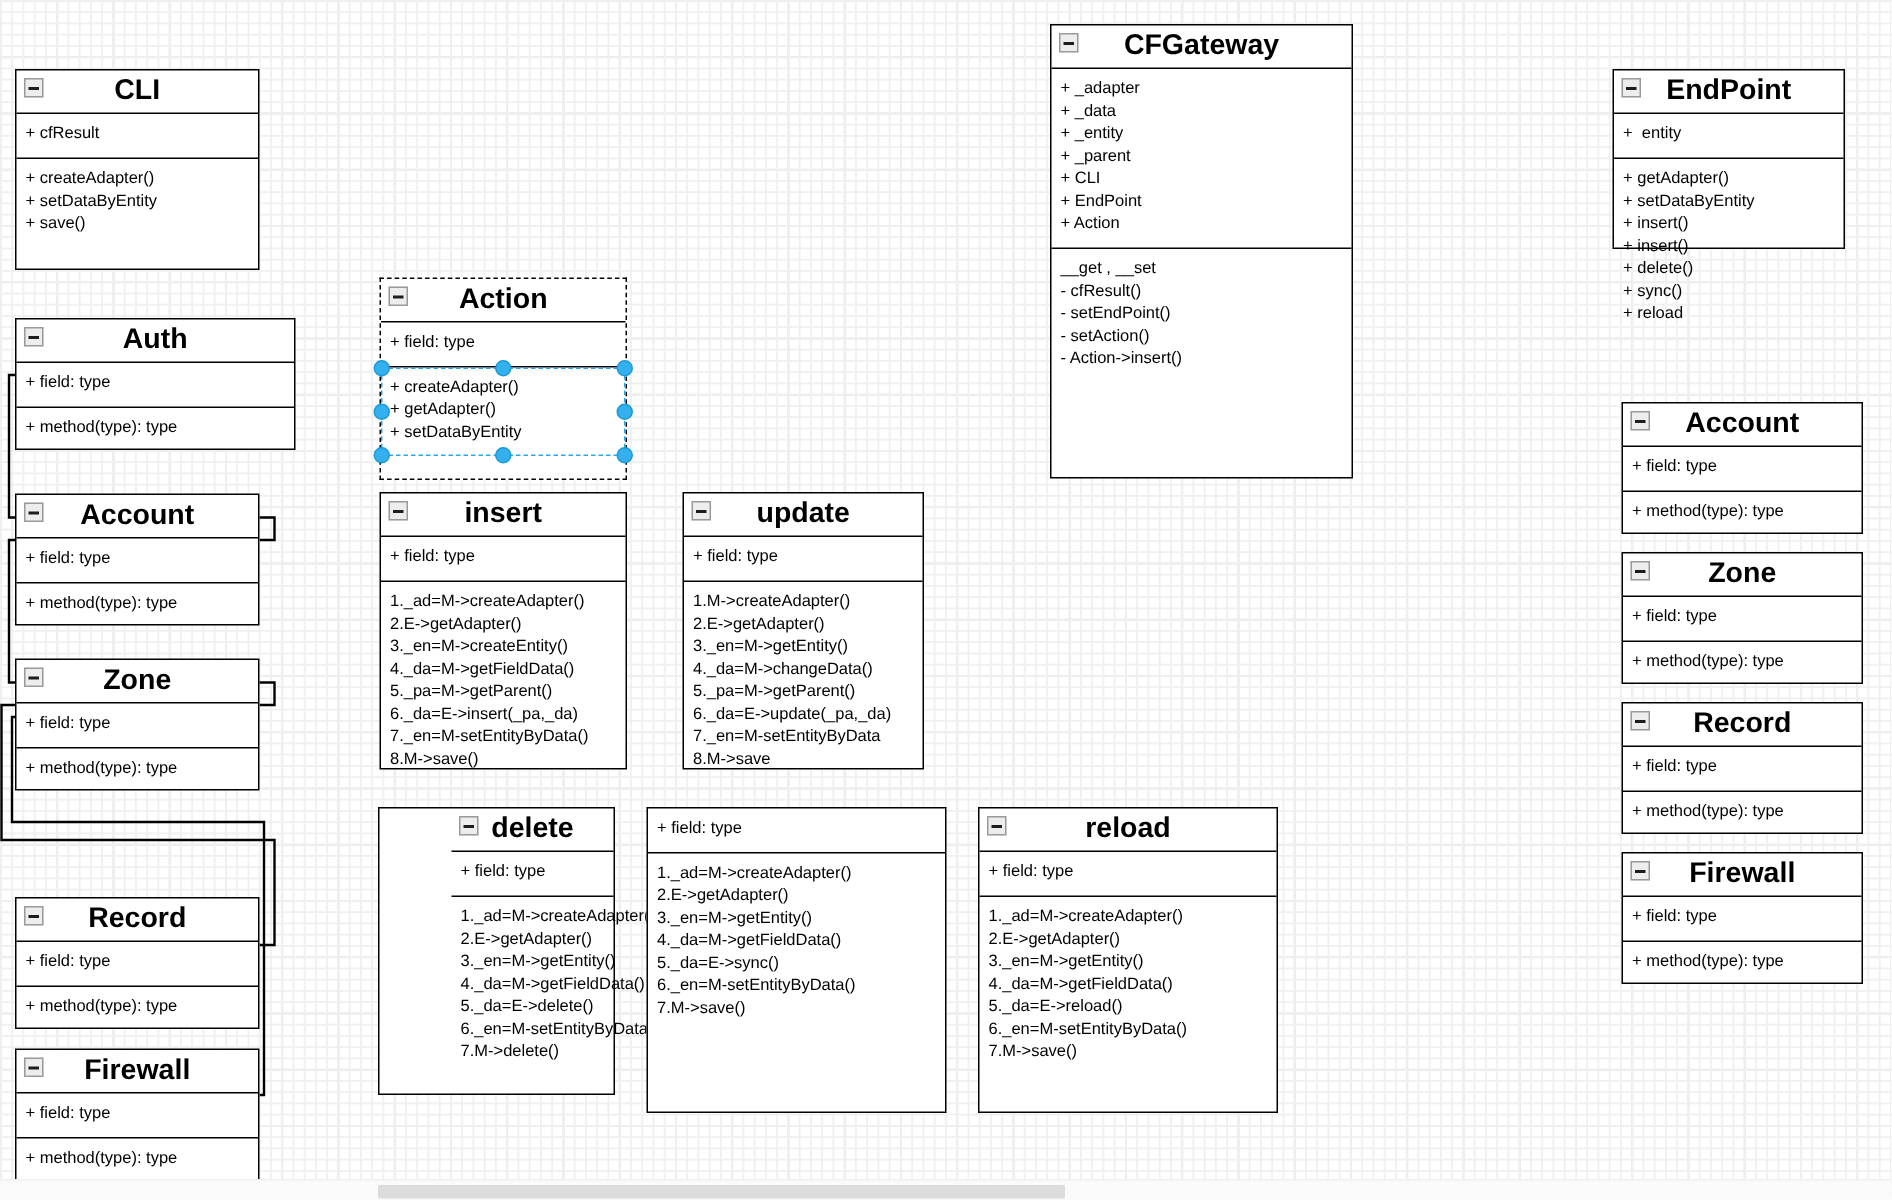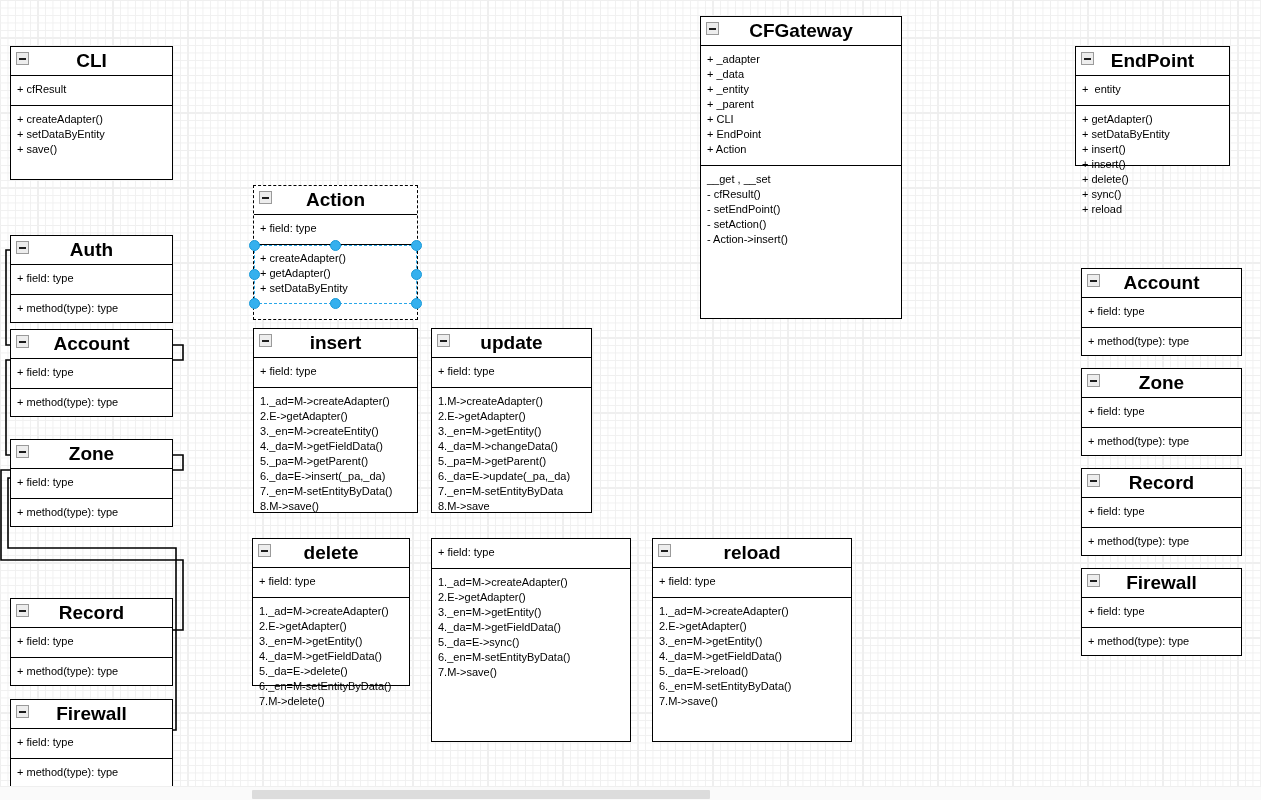--- a/index.html
+++ b/index.html
@@ -146,21 +146,21 @@
   <div class="role-label" style="left:148px;top:464px">child</div>
   <div class="role-label" style="left:148px;top:622px">child</div>
   <div class="role-label" style="left:148px;top:723px">child</div>
 
   <div id="classes-layer">
       <div class="uml" style="left: 10px; top: 46px; width: 163px; height: 134px;">
         <div class="uml-title"><span class="collapse-icon"></span><span>CLI</span></div>
         <div class="uml-attrs"><span class="uml-row">+ cfResult</span></div>
         <div class="uml-ops" style="position: relative;"><span class="uml-row">+ createAdapter()</span><span class="uml-row">+ setDataByEntity</span><span class="uml-row">+ save()</span></div>
       </div>
-      <div class="uml" style="left: 10px; top: 235px; width: 163px; height: 88px;">
+      <div class="uml" style="left: 10px; top: 212px; width: 187px; height: 88px;">
         <div class="uml-title"><span class="collapse-icon"></span><span>Auth</span></div>
         <div class="uml-attrs"><span class="uml-row">+ field: type</span></div>
         <div class="uml-ops" style="position: relative;"><span class="uml-row">+ method(type): type</span></div>
       </div>
       <div class="uml" style="left: 10px; top: 329px; width: 163px; height: 88px;">
         <div class="uml-title"><span class="collapse-icon"></span><span>Account</span></div>
         <div class="uml-attrs"><span class="uml-row">+ field: type</span></div>
         <div class="uml-ops" style="position: relative;"><span class="uml-row">+ method(type): type</span></div>
       </div>
       <div class="uml" style="left: 10px; top: 439px; width: 163px; height: 88px;">
@@ -181,26 +181,26 @@
       <div class="uml selected-parent" style="left: 253px; top: 185px; width: 165px; height: 135px;">
         <div class="uml-title"><span class="collapse-icon"></span><span>Action</span></div>
         <div class="uml-attrs"><span class="uml-row">+ field: type</span></div>
         <div class="uml-ops" style="position: relative;"><span class="uml-row">+ createAdapter()</span><span class="uml-row">+ getAdapter()</span><span class="uml-row">+ setDataByEntity</span><div class="sel-box" style="inset: 0px;"><div class="handle h-nw"></div><div class="handle h-n"></div><div class="handle h-ne"></div><div class="handle h-w"></div><div class="handle h-e"></div><div class="handle h-sw"></div><div class="handle h-s"></div><div class="handle h-se"></div></div></div>
       </div>
       <div class="uml" style="left: 253px; top: 328px; width: 165px; height: 185px;">
         <div class="uml-title"><span class="collapse-icon"></span><span>insert</span></div>
         <div class="uml-attrs"><span class="uml-row">+ field: type</span></div>
         <div class="uml-ops" style="position: relative;"><span class="uml-row">1._ad=M-&gt;createAdapter()</span><span class="uml-row">2.E-&gt;getAdapter()</span><span class="uml-row">3._en=M-&gt;createEntity()</span><span class="uml-row">4._da=M-&gt;getFieldData()</span><span class="uml-row">5._pa=M-&gt;getParent()</span><span class="uml-row">6._da=E-&gt;insert(_pa,_da)</span><span class="uml-row">7._en=M-setEntityByData()</span><span class="uml-row">8.M-&gt;save()</span></div>
       </div>
-      <div class="uml" style="left: 431px; top: 328px; width: 161px; height: 185px;">
+      <div class="uml" style="left: 455px; top: 328px; width: 161px; height: 185px;">
         <div class="uml-title"><span class="collapse-icon"></span><span>update</span></div>
         <div class="uml-attrs"><span class="uml-row">+ field: type</span></div>
         <div class="uml-ops" style="position: relative;"><span class="uml-row">1.M-&gt;createAdapter()</span><span class="uml-row">2.E-&gt;getAdapter()</span><span class="uml-row">3._en=M-&gt;getEntity()</span><span class="uml-row">4._da=M-&gt;changeData()</span><span class="uml-row">5._pa=M-&gt;getParent()</span><span class="uml-row">6._da=E-&gt;update(_pa,_da)</span><span class="uml-row">7._en=M-setEntityByData</span><span class="uml-row">8.M-&gt;save</span></div>
       </div>
-      <div class="uml" style="left: 252px; top: 538px; width: 158px; height: 148px;">
+      <div class="uml" style="left: 252px; top: 538px; width: 158px; height: 192px; padding-left: 48px;">
         <div class="uml-title"><span class="collapse-icon"></span><span>delete</span></div>
         <div class="uml-attrs"><span class="uml-row">+ field: type</span></div>
         <div class="uml-ops" style="position: relative;"><span class="uml-row">1._ad=M-&gt;createAdapter()</span><span class="uml-row">2.E-&gt;getAdapter()</span><span class="uml-row">3._en=M-&gt;getEntity()</span><span class="uml-row">4._da=M-&gt;getFieldData()</span><span class="uml-row">5._da=E-&gt;delete()</span><span class="uml-row">6._en=M-setEntityByData()</span><span class="uml-row">7.M-&gt;delete()</span></div>
       </div>
       <div class="uml" style="left: 431px; top: 538px; width: 200px; height: 204px;">
         <div class="uml-attrs"><span class="uml-row">+ field: type</span></div>
         <div class="uml-ops" style="position: relative;"><span class="uml-row">1._ad=M-&gt;createAdapter()</span><span class="uml-row">2.E-&gt;getAdapter()</span><span class="uml-row">3._en=M-&gt;getEntity()</span><span class="uml-row">4._da=M-&gt;getFieldData()</span><span class="uml-row">5._da=E-&gt;sync()</span><span class="uml-row">6._en=M-setEntityByData()</span><span class="uml-row">7.M-&gt;save()</span></div>
       </div>
       <div class="uml" style="left: 652px; top: 538px; width: 200px; height: 204px;">
         <div class="uml-title"><span class="collapse-icon"></span><span>reload</span></div>

